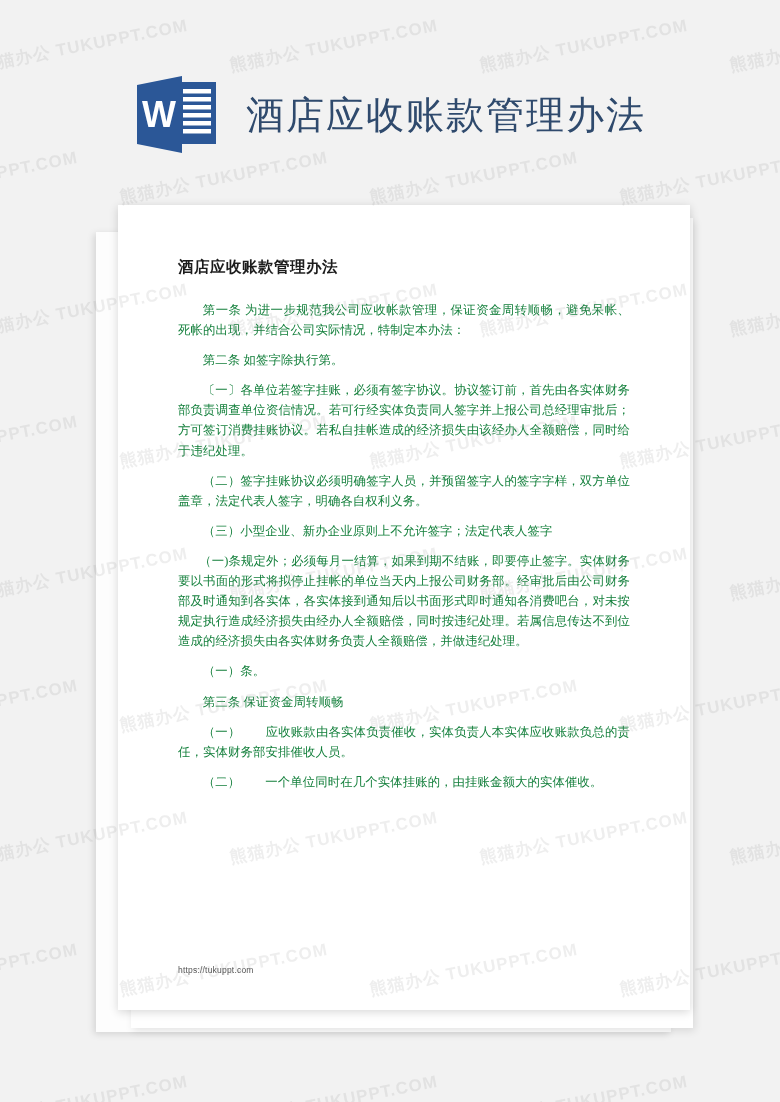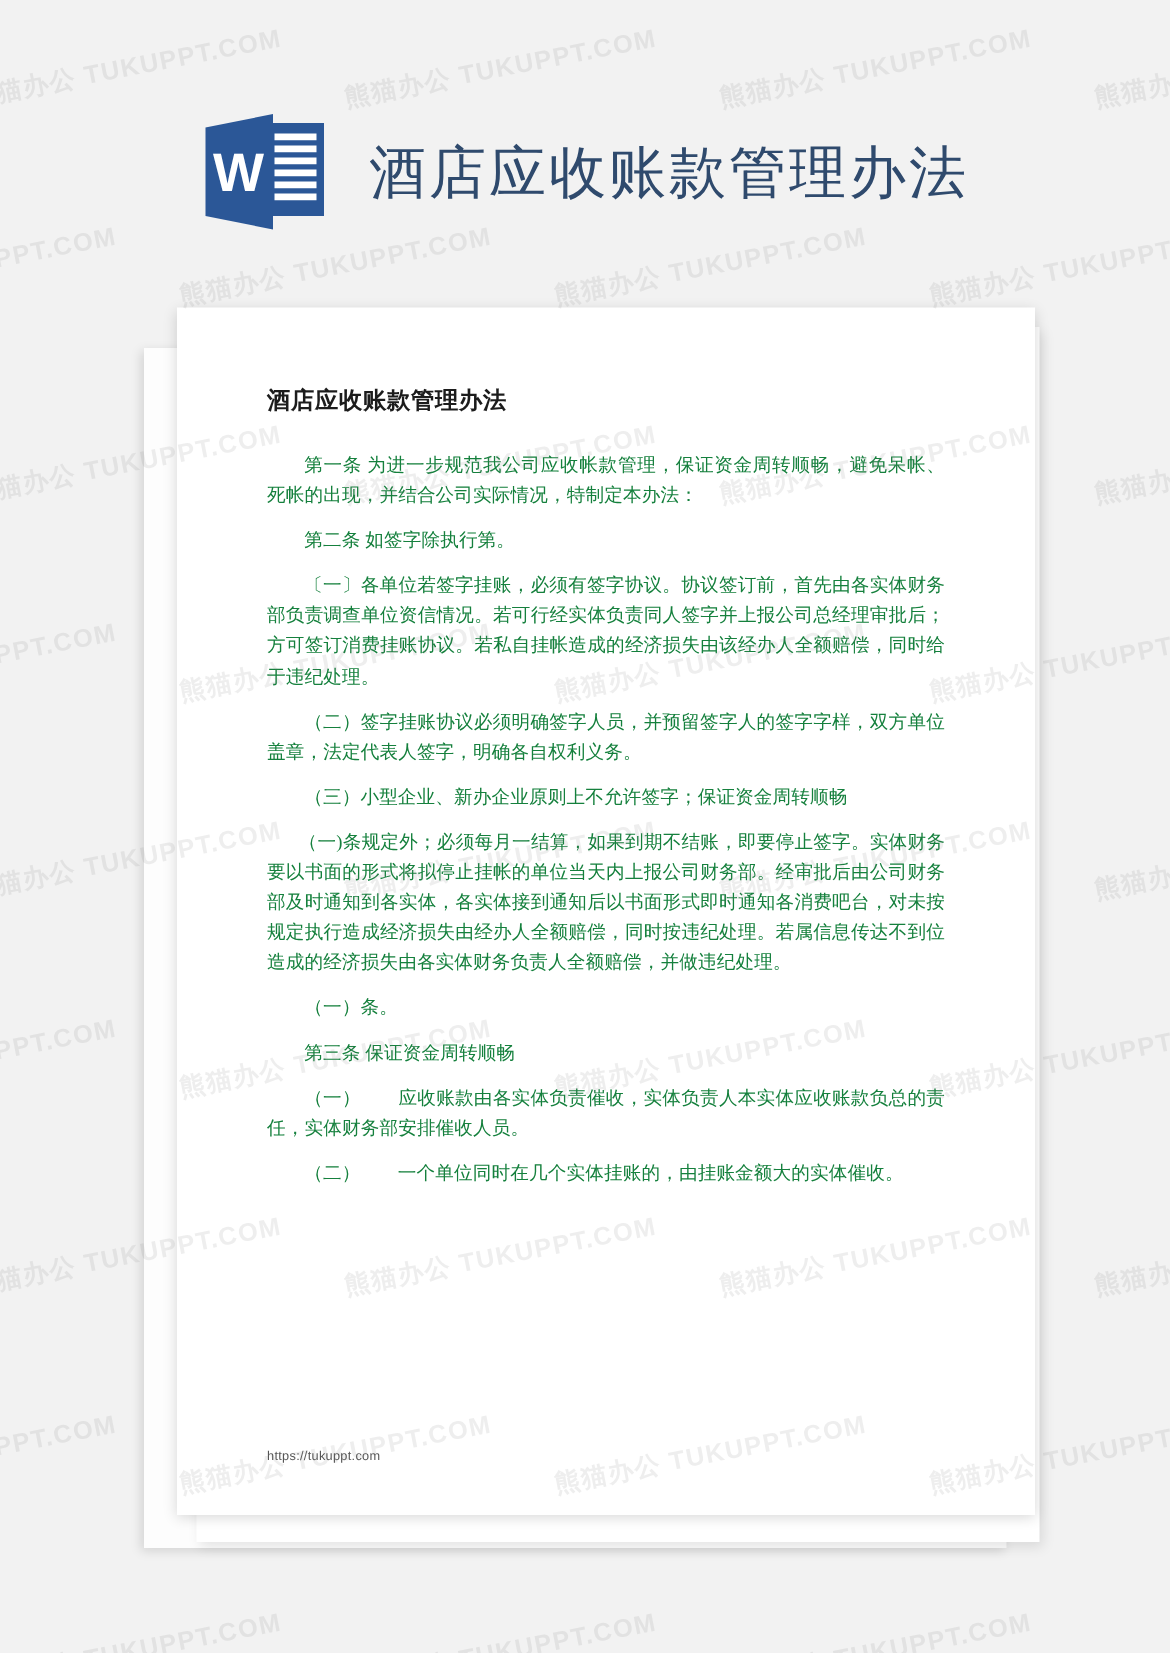--- a/index.html
+++ b/index.html
@@ -150,21 +150,21 @@
   <div class="sheet-back-bottom"></div>
 
   <div class="sheet-main">
     <div class="doc-inner">
       <h1 class="doc-title">酒店应收账款管理办法</h1>
 
       <p class="para indent">第一条 为进一步规范我公司应收帐款管理，保证资金周转顺畅，避免呆帐、死帐的出现，并结合公司实际情况，特制定本办法：</p>
       <p class="para indent">第二条 如签字除执行第。</p>
       <p class="para indent">〔一〕各单位若签字挂账，必须有签字协议。协议签订前，首先由各实体财务部负责调查单位资信情况。若可行经实体负责同人签字并上报公司总经理审批后；方可签订消费挂账协议。若私自挂帐造成的经济损失由该经办人全额赔偿，同时给于违纪处理。</p>
       <p class="para indent">（二）签字挂账协议必须明确签字人员，并预留签字人的签字字样，双方单位盖章，法定代表人签字，明确各自权利义务。</p>
-      <p class="para indent">（三）小型企业、新办企业原则上不允许签字；保证资金周转顺畅</p>
+      <p class="para indent">（三）小型企业、新办企业原则上不允许签字；法定代表人签字</p>
       <p class="para indent1">（一)条规定外；必须每月一结算，如果到期不结账，即要停止签字。实体财务要以书面的形式将拟停止挂帐的单位当天内上报公司财务部。经审批后由公司财务部及时通知到各实体，各实体接到通知后以书面形式即时通知各消费吧台，对未按规定执行造成经济损失由经办人全额赔偿，同时按违纪处理。若属信息传达不到位造成的经济损失由各实体财务负责人全额赔偿，并做违纪处理。</p>
       <p class="para indent">（一）条。</p>
 
 
       <p class="para indent">第三条 保证资金周转顺畅</p>
       <p class="para wide">（一）　　应收账款由各实体负责催收，实体负责人本实体应收账款负总的责任，实体财务部安排催收人员。</p>
       <p class="para wide">（二）　　一个单位同时在几个实体挂账的，由挂账金额大的实体催收。</p>
     </div>
 
     <div class="footer-url">https://tukuppt.com</div>

